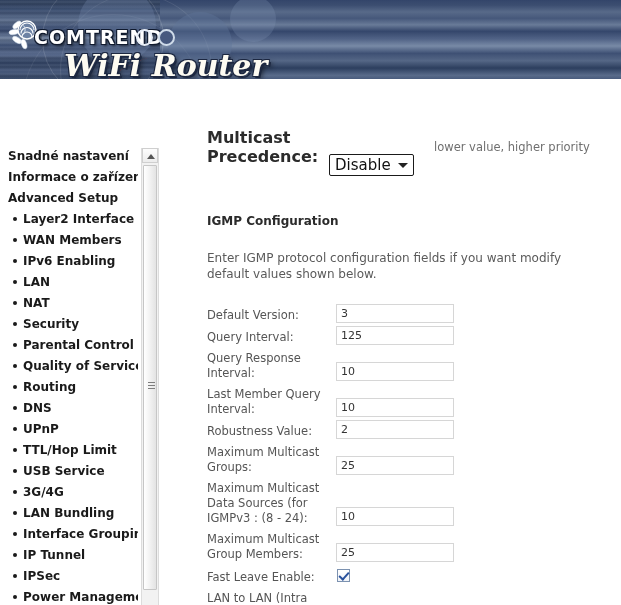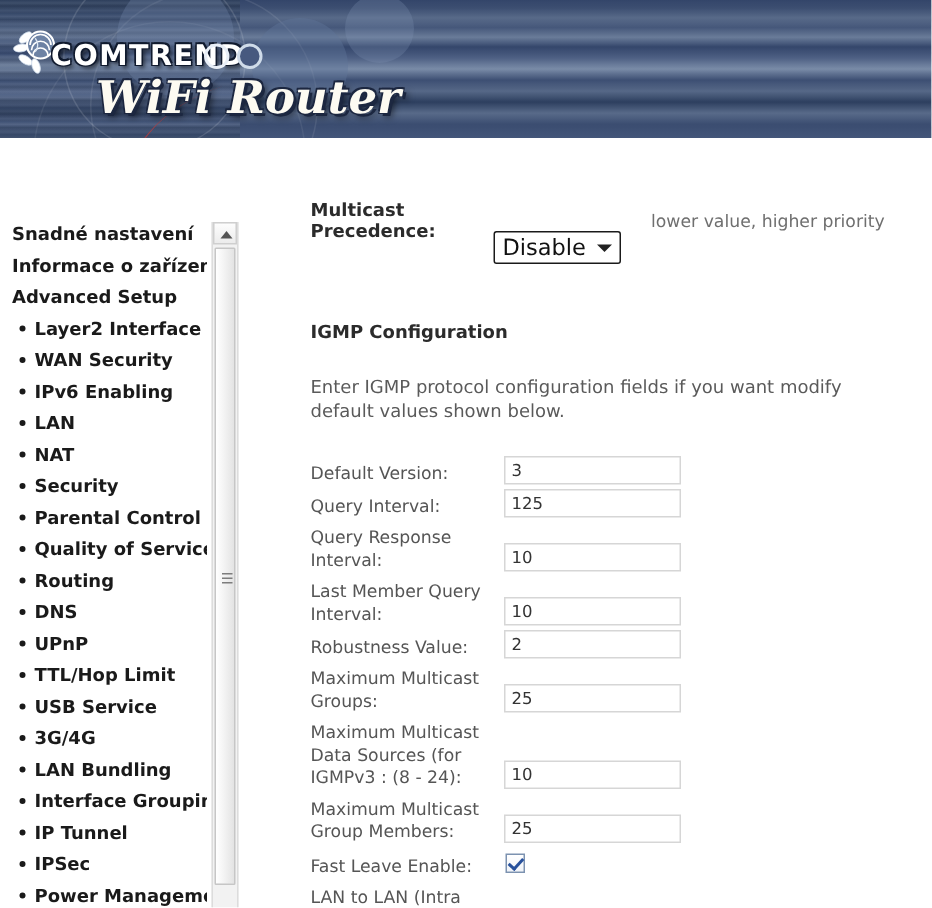--- a/index.html
+++ b/index.html
@@ -6,21 +6,21 @@
   body{
     width:621px;height:605px;overflow:hidden;
     background:#ffffff;
     font-family:"DejaVu Sans","Liberation Sans",sans-serif;
     font-size:12px;color:#222;
   }
   .page{position:relative;width:621px;height:605px;overflow:hidden;}
 
   
   .banner{
-    position:absolute;left:0;top:0;width:621px;height:92px;
+    position:absolute;left:0;top:0;width:621px;height:79px;
     background:
       repeating-linear-gradient(to bottom,
         rgba(255,255,255,0.00) 0px,
         rgba(255,255,255,0.07) 2px,
         rgba(0,0,0,0.10) 4px,
         rgba(255,255,255,0.05) 7px,
         rgba(0,0,0,0.04) 9px),
       linear-gradient(to bottom,#2e3f5c 0%,#3b4e70 14%,#5c6e8d 26%,#33456a 38%,
                       #6d7f9c 48%,#3a4c6f 58%,#55678a 68%,#2c3d5c 80%,#46587b 90%,#324463 100%);
     overflow:hidden;
@@ -117,21 +117,21 @@
 
   
   .content{
     position:absolute;left:163px;top:92px;width:458px;height:513px;
     background:#ffffff;border-top-left-radius:10px;overflow:hidden;
   }
   .inner{padding:26px 14px 0 44px;}
 
   .row-prec{display:flex;align-items:center;margin-bottom:4px;}
   .prec-label{
-    width:122px;font-weight:bold;font-size:12px;color:#2b2b2b;
+    width:122px;font-weight:bold;font-size:16px;color:#2b2b2b;
   }
   .prec-select{
     -webkit-appearance:none;appearance:none;
     font-family:"DejaVu Sans","Liberation Sans",sans-serif;
     font-size:15px;color:#111;background:#ffffff;
     border:1px solid #1a1a1a;border-radius:2px;
     padding:1px 22px 1px 5px;height:22px;line-height:18px;
     box-sizing:border-box;
   }
   .sel-wrap{position:relative;display:inline-block;margin-top:36px;}
@@ -213,21 +213,21 @@
     </div>
     <div class="wifi-title">WiFi Router</div>
   </div>
 
   <div class="sidebar">
     <ul class="menu" id="menu">
         <li class="top"><span>Snadné nastavení</span></li>
         <li class="top"><span>Informace o zařízení</span></li>
         <li class="top"><span>Advanced Setup</span></li>
         <li class="sub"><span class="bullet"></span><span>Layer2 Interface</span></li>
-        <li class="sub"><span class="bullet"></span><span>WAN Security</span></li>
+        <li class="sub"><span class="bullet"></span><span>WAN Members</span></li>
         <li class="sub"><span class="bullet"></span><span>IPv6 Enabling</span></li>
         <li class="sub"><span class="bullet"></span><span>LAN</span></li>
         <li class="sub"><span class="bullet"></span><span>NAT</span></li>
         <li class="sub"><span class="bullet"></span><span>Security</span></li>
         <li class="sub"><span class="bullet"></span><span>Parental Control</span></li>
         <li class="sub"><span class="bullet"></span><span>Quality of Service</span></li>
         <li class="sub"><span class="bullet"></span><span>Routing</span></li>
         <li class="sub"><span class="bullet"></span><span>DNS</span></li>
         <li class="sub"><span class="bullet"></span><span>UPnP</span></li>
         <li class="sub"><span class="bullet"></span><span>TTL/Hop Limit</span></li>

